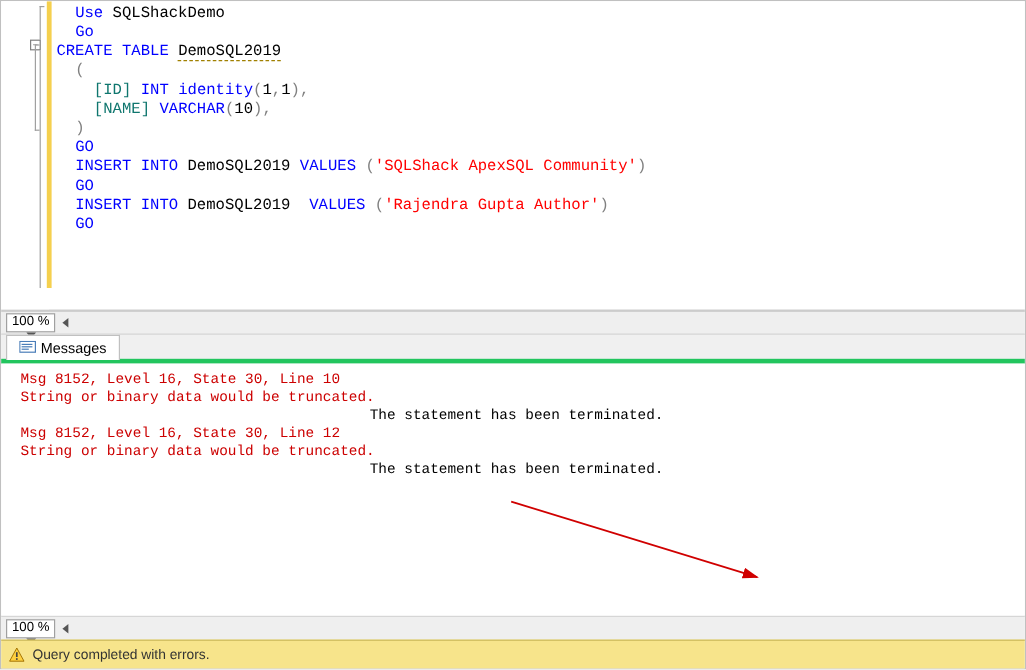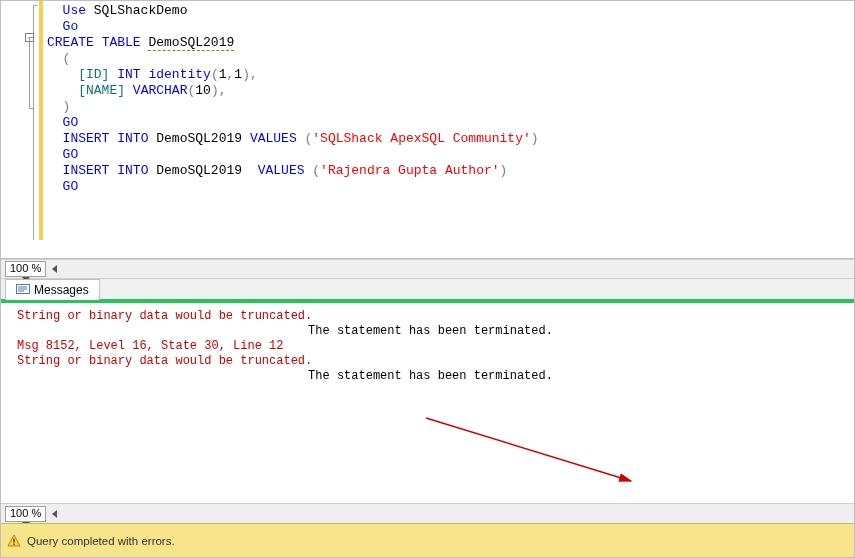--- a/index.html
+++ b/index.html
@@ -20,21 +20,21 @@
   .name-underline { border-bottom: 1px dashed #a08000; }
   .zoom-bar { height:20px; background:#efefef; border-top:1px solid #d0d0d0; border-bottom:1px solid #d0d0d0; display:flex; align-items:center; padding:0 4px; gap:4px;}
   .zoom-sel { border:1px solid #a0a0a0; background:#fff; height:16px; font-size:11px; display:flex; align-items:center; padding:0 4px; gap:3px;flex-direction:column;}
   .tabs { height:24px; background:#f0f0f0; border-bottom:4px solid #22c55e; display:flex; align-items:flex-end; padding-left:4px;}
   .tab { display:flex; align-items:center; gap:4px; padding:3px 10px; background:#fff; border:1px solid #c0c0c0; border-bottom:none; font-size:12px; position:relative; top:1px;}
   .tab-icon { width:14px; height:12px; display:flex; align-items:center; justify-content:center;}
   .messages-body { flex:1; background:#fff; font-family: Consolas, "Courier New", monospace; font-size:12px; line-height:15px; padding:6px 10px 6px 16px; overflow:hidden; position:relative;}
   .msg-err { color:#cc0000; }
   .msg-plain { color:#000;text-align:center; }
   .zoom-bar2 { height:20px; background:#efefef; border-top:1px solid #d0d0d0; display:flex; align-items:center; padding:0 4px; gap:4px;}
-  .status-bar { height:34px; background:#f7e48b; border-top:1px solid #cbb85a; display:flex; align-items:center; padding:0 6px; font-size:11.5px; color:#333;}
+  .status-bar { height:24px; background:#f7e48b; border-top:1px solid #cbb85a; display:flex; align-items:center; padding:0 6px; font-size:11.5px; color:#333;}
   .status-sep { width:1px; height:14px; background:#c0b060; margin:0 8px;}
   .status-right { margin-left:auto; display:flex; align-items:center;}
   .warn-icon { width:14px; height:14px; margin-right:6px; }
   .arrow { position:absolute; pointer-events:none; }
   .tiny-tri { width:0;height:0;border-left:4px solid transparent;border-right:4px solid transparent;border-top:5px solid #555; display:inline-block;}
   .lefttri { width:0;height:0;border-top:4px solid transparent;border-bottom:4px solid transparent;border-right:5px solid #555; display:inline-block; margin-left:2px;}
   .blur { color:transparent; text-shadow:0 0 4px #444; }
 </style>
 </head>
 <body>
@@ -76,20 +76,21 @@
   <div class="messages-body" id="messages-body">
 
     <svg class="arrow" style="left:420px; top:110px;" width="240" height="75">
       <defs>
           <marker id="ah" markerWidth="10" markerHeight="10" refX="8" refY="3" orient="auto">
             <path d="M0,0 L0,6 L9,3 z" fill="#d00000"></path>
           </marker>
         </defs>
       <line x1="5" y1="5" x2="210" y2="68" stroke="#d00000" stroke-width="1.5" marker-end="url(#ah)"></line>
     </svg>
+  <div class="msg-err">Msg 8152, Level 16, State 30, Line 10</div>
       <div class="msg-err">String or binary data would be truncated.</div>
       <div class="msg-plain">The statement has been terminated.</div>
       <div class="msg-err">Msg 8152, Level 16, State 30, Line 12</div>
       <div class="msg-err">String or binary data would be truncated.</div>
       <div class="msg-plain">The statement has been terminated.</div>
     </div>
 
   <div class="zoom-bar2">
     <div class="zoom-sel">
       <span>100 %</span>

